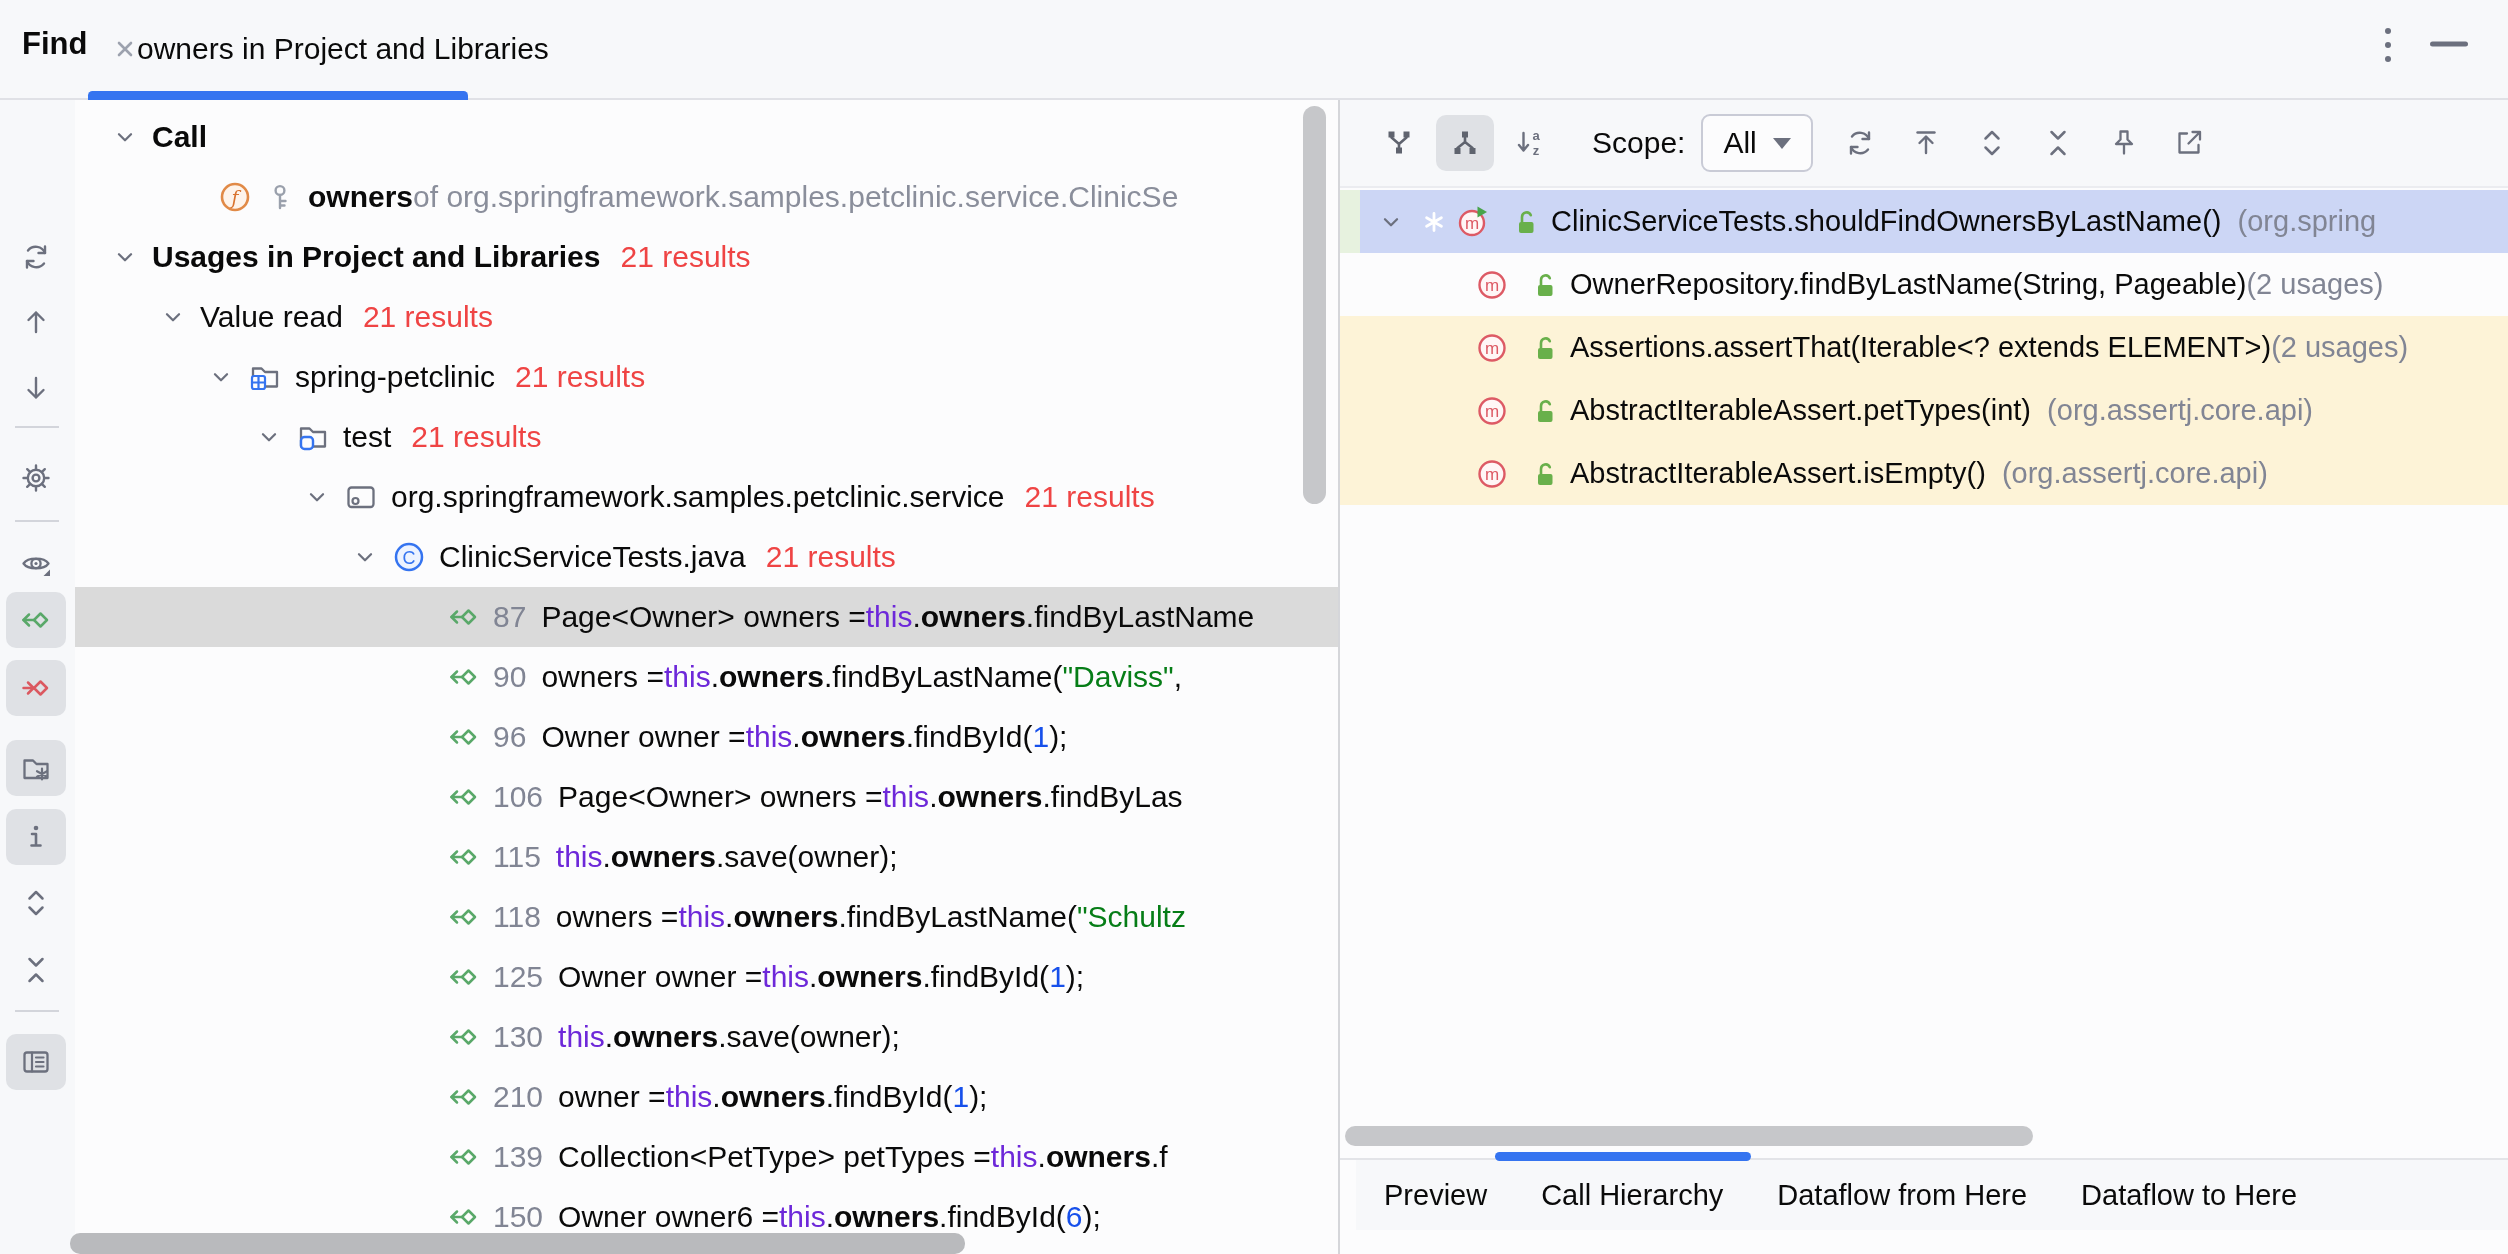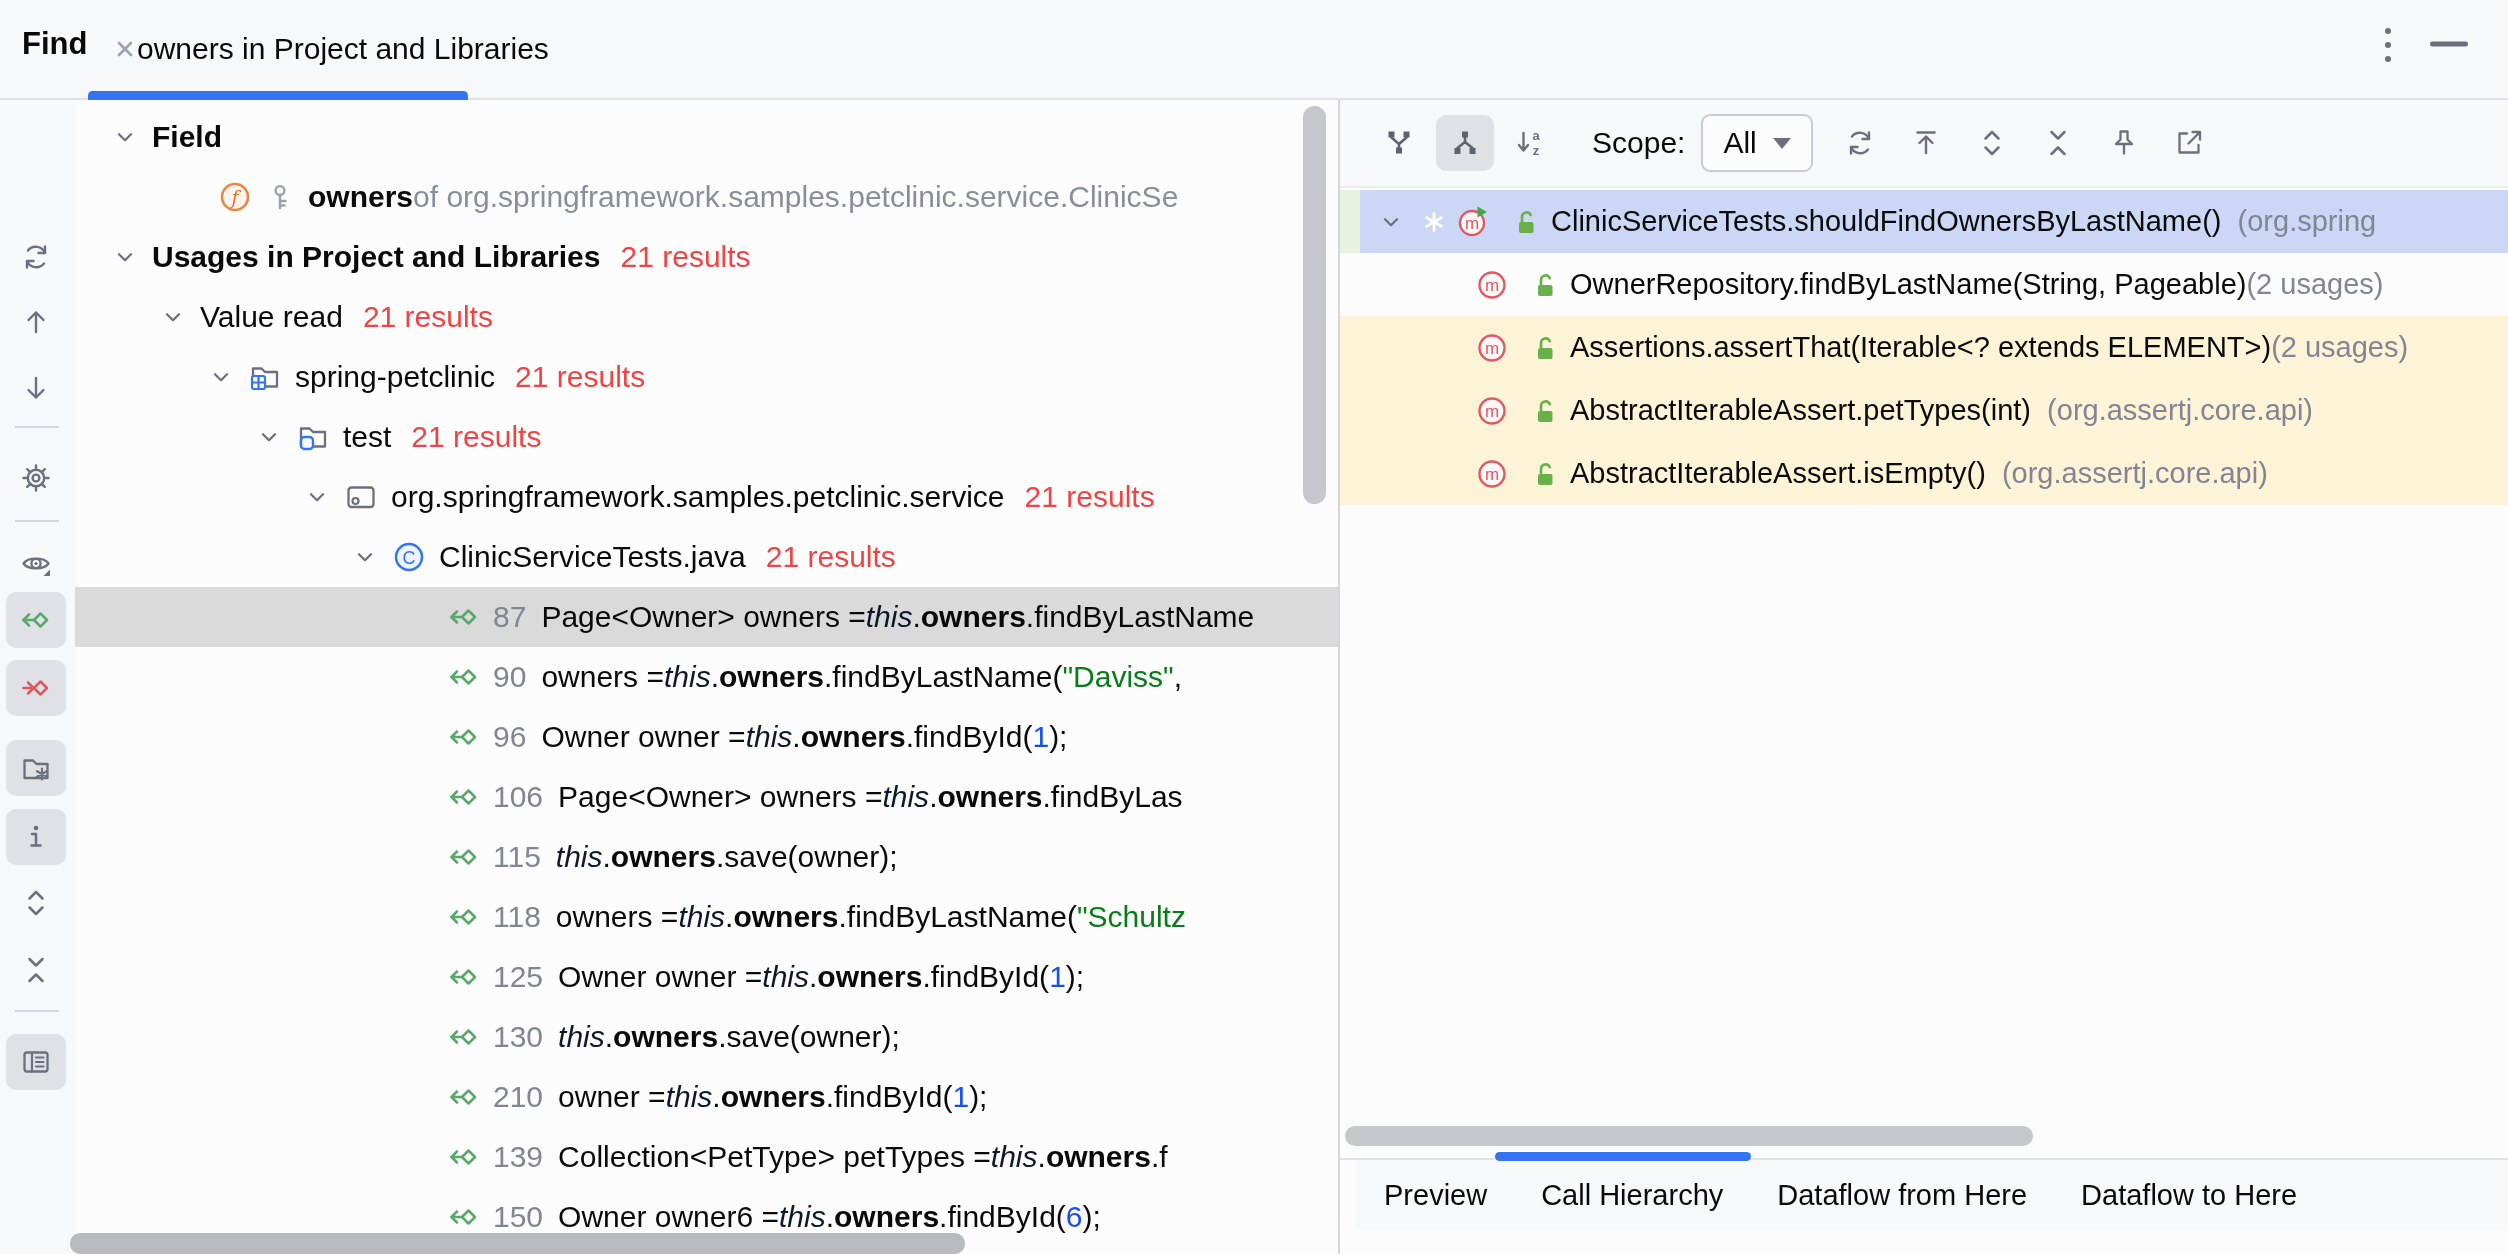--- a/index.html
+++ b/index.html
@@ -28,21 +28,21 @@
 
   
   #usage-tree { position:absolute; left:0; top:7px; width:100%; }
   .row { display:flex; align-items:center; height:60px; white-space:nowrap; font-size:30px; width:1263px; }
   .row.sel { background:#DADADA; }
   .chev { display:inline-flex; margin-right:14px; flex:none; }
   .nicon { display:inline-flex; margin-right:13px; flex:none; }
   .cnt { color:#ef4444; margin-left:20px; }
   .lbl-b { font-weight:700; }
   .linenum { color:#818594; margin-right:15px; }
-  .seg-k { color:#0f172a;font-style:italic; }
+  .seg-k { color:#6d28d9; }
   .seg-b { font-weight:700; }
   .seg-s { color:#067D17; }
   .seg-n { color:#1750EB; }
   .seg-g { color:#8A8E9B; }
 
   
   #hierarchy-toolbar { position:absolute; left:0; top:0; width:1168px; height:88px; background:#F7F8FA; border-bottom:2px solid #EBECF0; display:flex; align-items:center; padding-left:30px; z-index:2; }
   .hbtn { width:58px; height:56px; border-radius:10px; display:flex; align-items:center; justify-content:center; margin-right:8px; }
   .hbtn.active { background:#DFE1E5; }
   #scope-label { font-size:30px; margin:0 16px 0 24px; }
@@ -208,21 +208,21 @@
   </div>
 
 <div id="usages-panel">
   <div id="usage-tree">
       <div class="row" style="padding-left:37px">
         <span class="chev">
           <svg width="26" height="26" viewBox="0 0 28 28" fill="none" stroke-linecap="round" stroke-linejoin="round">
             <path d="M7.5 11 L14 17.5 L20.5 11" stroke="#6C707E" stroke-width="2.4"></path>
           </svg>
         </span>
-        <span class="lbl-b">Field</span>
+        <span class="lbl-b">Call</span>
       </div>
       <div class="row" style="padding-left:143px">
         <span class="nicon">
           <svg width="34" height="34" viewBox="0 0 34 34" fill="none" stroke-linecap="round" stroke-linejoin="round">
             <circle cx="17" cy="17" r="13" stroke="#E18A47" stroke-width="2.6" fill="#FEF4EB"></circle>
             <text x="17" y="23.5" font-size="19" font-style="italic" fill="#D9732E" stroke="none" text-anchor="middle" font-family="DejaVu Serif, serif">f</text>
           </svg>
         </span>
         <span class="nicon">
           <svg width="30" height="30" viewBox="0 0 30 30" fill="none" stroke-linecap="round" stroke-linejoin="round">

